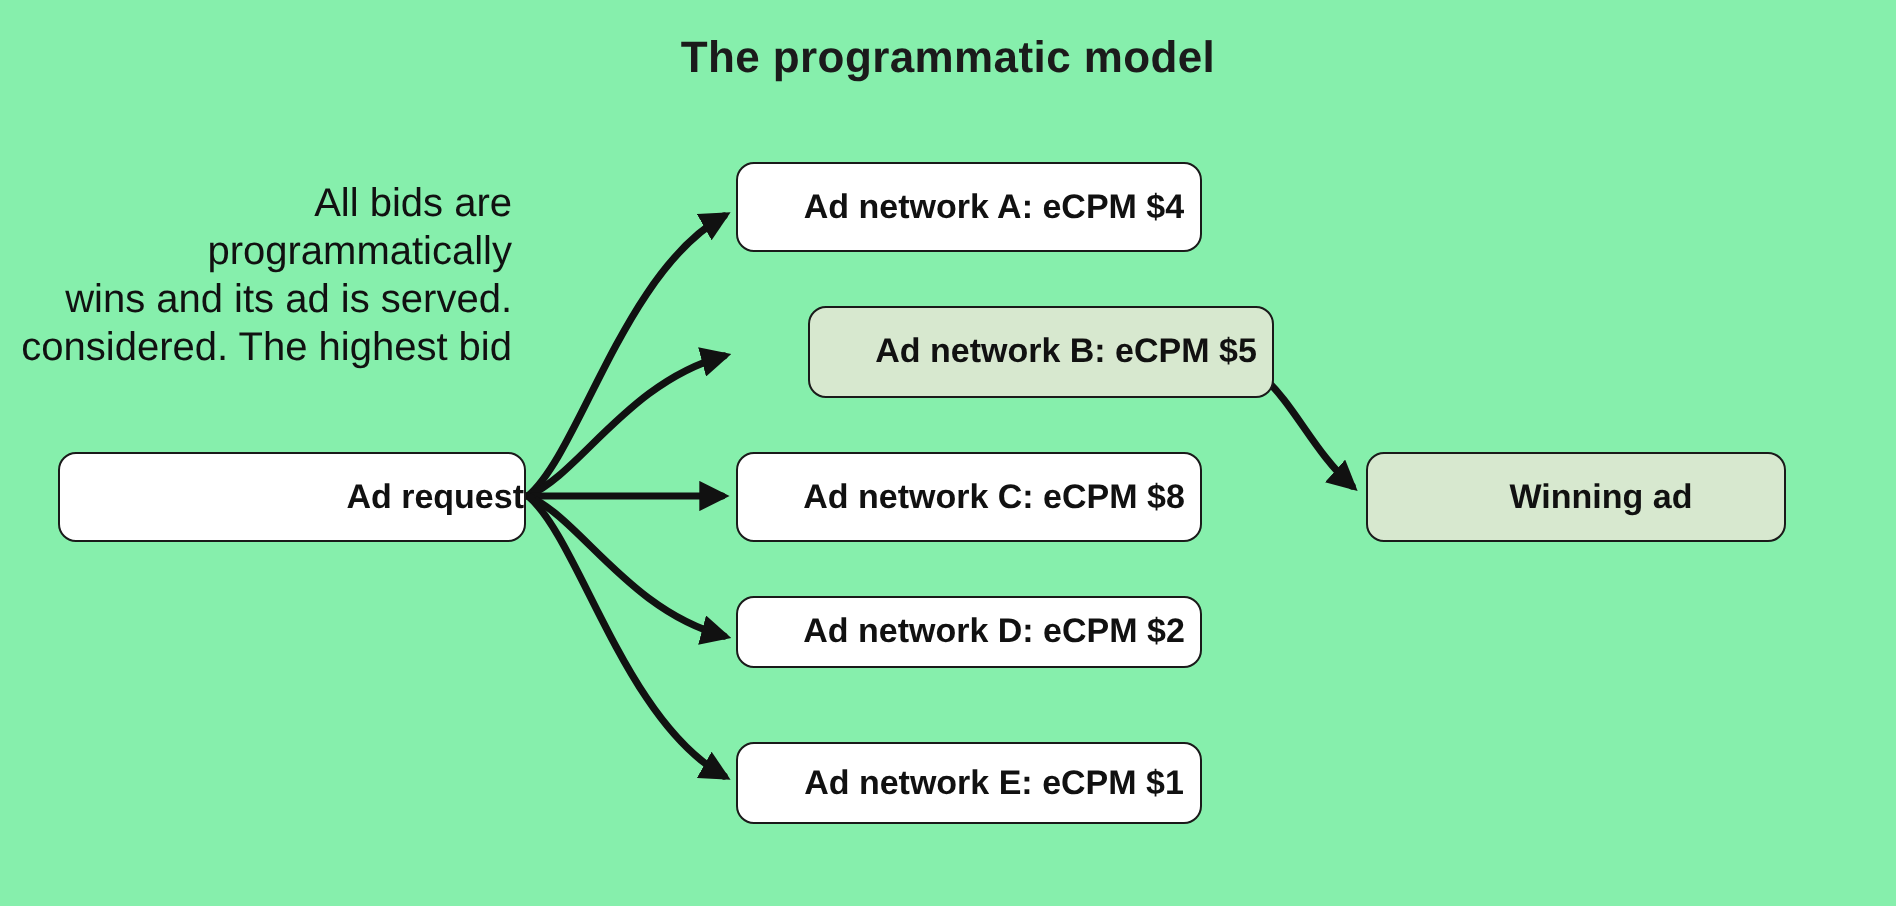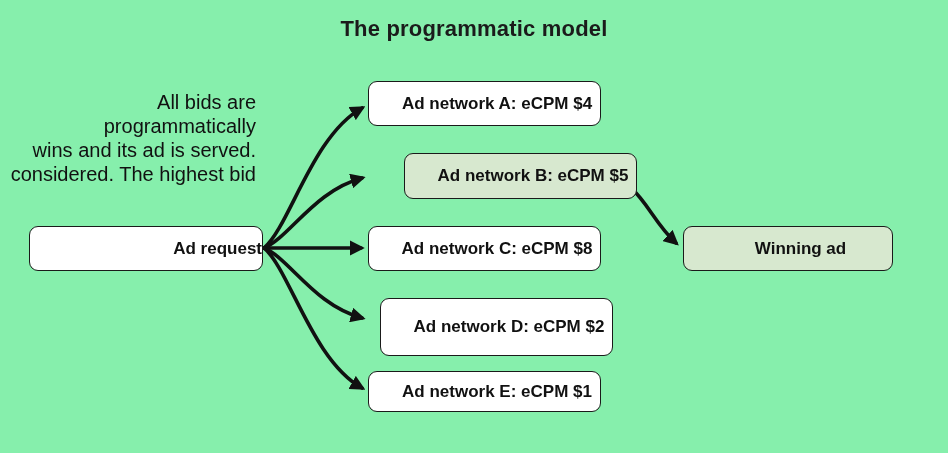--- a/index.html
+++ b/index.html
@@ -48,21 +48,21 @@
     font-weight: bold;
     color: #111111;
     white-space: nowrap;
     padding-left: 25px;
   }
   .node.green { background: #d7e8cf; }
   .node.ad-request { left: 29px;  top: 226px; width: 234px; height: 45px; justify-content: flex-end; }
   .node.net-a      { left: 368px; top: 81px;  width: 233px; height: 45px; }
   .node.net-b      { left: 368px; top: 153px; width: 233px; height: 46px; margin-left: 36px; }
   .node.net-c      { left: 368px; top: 226px; width: 233px; height: 45px; }
-  .node.net-d      { left: 380px; top: 298px; width: 233px; height: 58px; }
+  .node.net-d      { left: 368px; top: 298px; width: 233px; height: 36px; }
   .node.net-e      { left: 368px; top: 371px; width: 233px; height: 41px; text-align: center; }
   .node.winning    { left: 683px; top: 226px; width: 210px; height: 45px; }
   svg.arrows {
     position: absolute;
     left: 0; top: 0;
     width: 948px; height: 453px;
     pointer-events: none;
   }
   svg.arrows path.link {
     fill: none;

